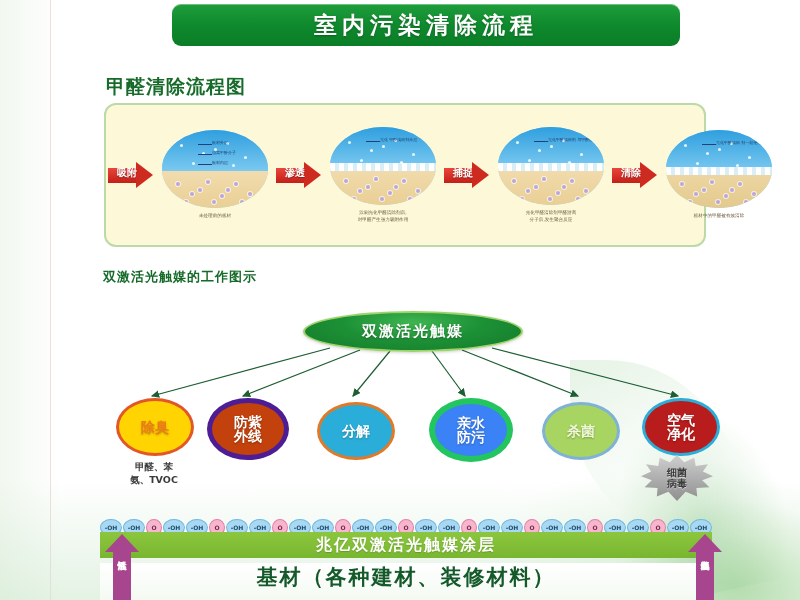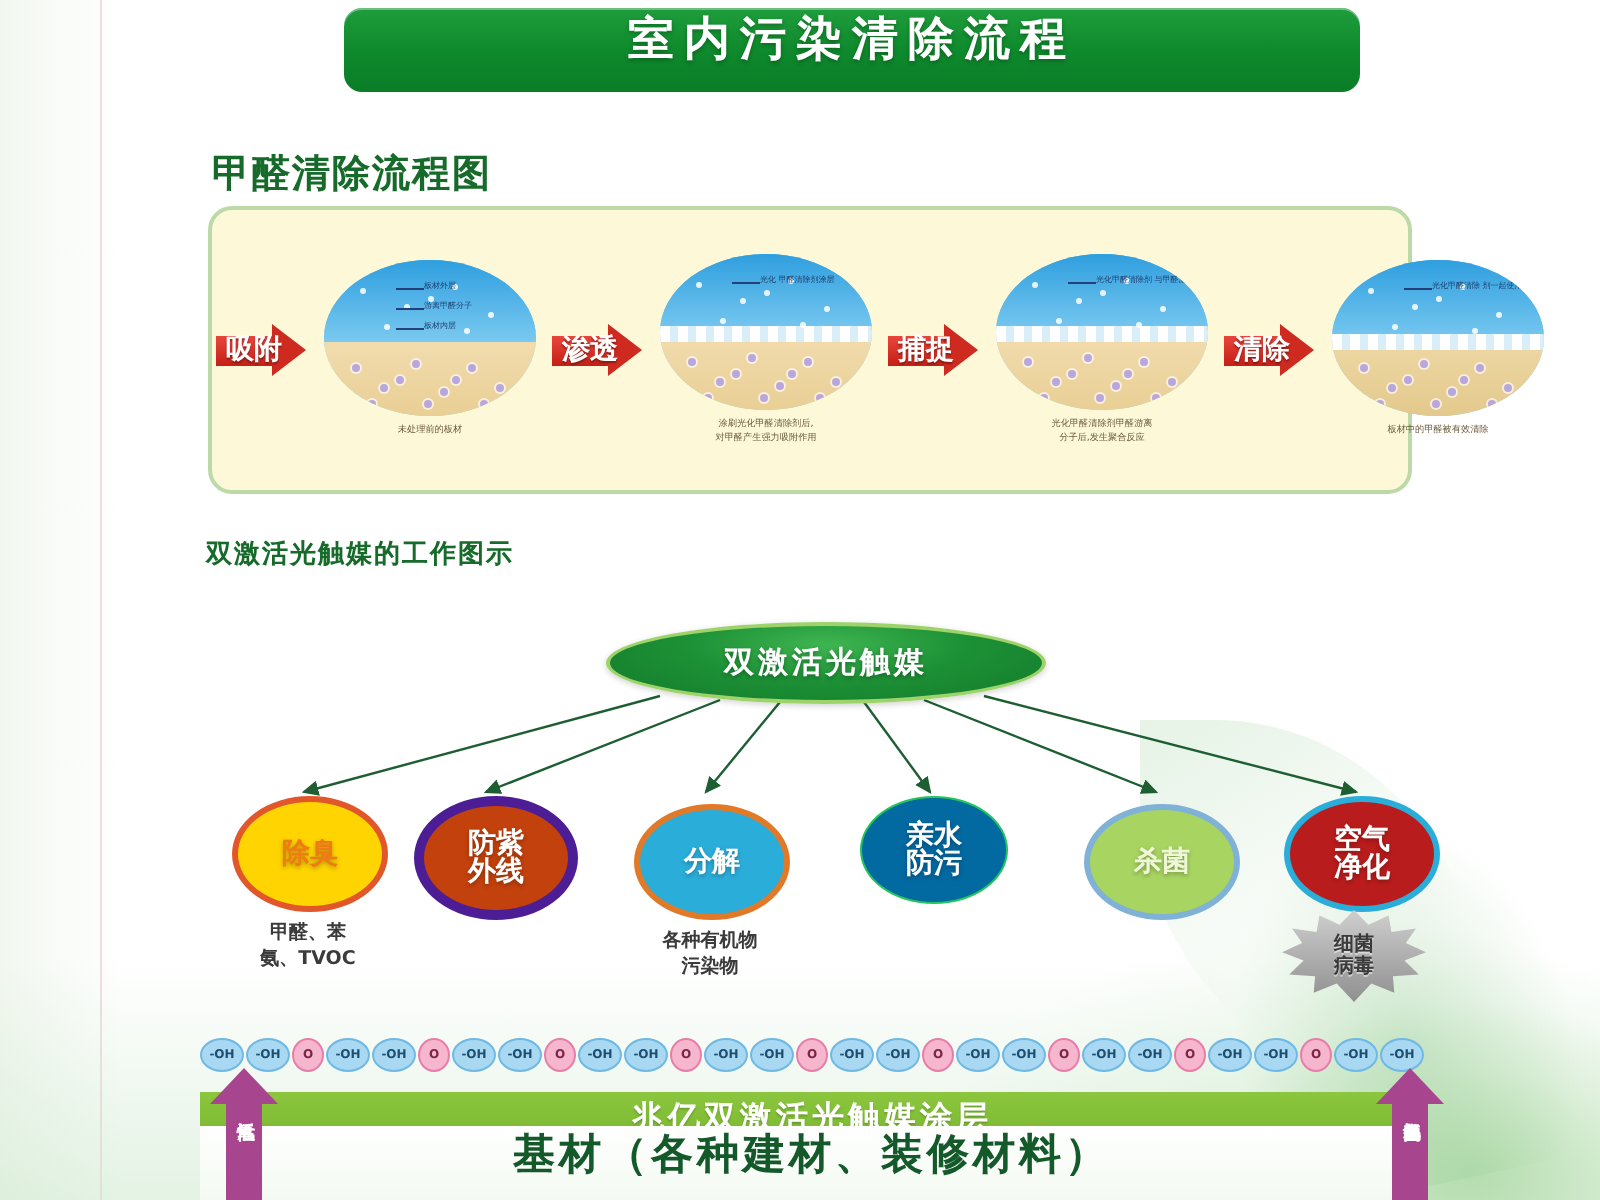--- a/index.html
+++ b/index.html
@@ -41,21 +41,21 @@
     pointer-events:none;
   }
   .rule-left{position:absolute;left:50px;top:0;width:1px;height:600px;background:#f0dcdc;}
 
   
   .title-banner{
     position:absolute;left:172px;top:4px;width:508px;height:42px;
     border-radius:9px;
     background:linear-gradient(to bottom,#1f9e3c 0%,#0f8a2d 48%,#0a7d27 100%);
     box-shadow:inset 0 1px 0 rgba(255,255,255,.35);
-    display:flex;align-items:flex-start;justify-content:center;
+    display:flex;align-items:center;justify-content:center;
   }
   .title-text{
     color:#ffffff;font-size:23px;font-weight:bold;letter-spacing:5px;
     text-shadow:0 1px 2px rgba(0,0,0,.28);
   }
 
   
   .sec-head{
     position:absolute;font-size:19px;font-weight:bold;color:#176b2a;
     letter-spacing:1px;text-shadow:0 1px 0 rgba(255,255,255,.7);
@@ -77,21 +77,21 @@
     position:absolute;left:0;top:6px;width:30px;height:15px;
     background:linear-gradient(to bottom,#e8463c,#c51f16);
   }
   .flow-arrow .head{
     position:absolute;left:28px;top:0;width:0;height:0;
     border-top:13px solid transparent;border-bottom:13px solid transparent;
     border-left:17px solid #cf2a20;
   }
   .flow-arrow .lbl{
     position:absolute;left:2px;top:4px;width:34px;text-align:center;
-    color:#fff;font-size:14px;font-weight:bold;letter-spacing:0;
+    color:#fff;font-size:10px;font-weight:bold;letter-spacing:0;
     text-shadow:0 1px 1px rgba(0,0,0,.35);
   }
 
   .stage{position:relative;width:118px;flex:0 0 auto;text-align:center;}
   .stage .disc{
     position:relative;width:106px;height:78px;margin:0 auto;
     border-radius:50%;overflow:hidden;
     background:linear-gradient(to bottom,#4fb3e8 0%,#69c2ee 40%,#8ed3f3 52%,#8ed3f3 52%);
   }
   .stage .disc .sky{position:absolute;left:0;top:0;width:100%;height:52%;
@@ -155,21 +155,21 @@
   }
   .mol{
     flex:0 0 auto;height:15px;border-radius:50%;
     display:flex;align-items:center;justify-content:center;
     font-size:6px;font-weight:bold;margin-right:1px;
   }
   .mol.oh{width:20px;background:#a9d8f2;border:1px solid #6fb9e4;color:#1f4f70;}
   .mol.o{width:14px;background:#f6b6cd;border:1px solid #e87da9;color:#7a2647;}
 
   .green-band{
-    position:absolute;left:100px;top:546px;width:612px;height:26px;
+    position:absolute;left:100px;top:532px;width:612px;height:26px;
     background:linear-gradient(to bottom,#8cc63f,#79b62f);
     display:flex;align-items:center;justify-content:center;
   }
   .green-band span{color:#ffffff;font-size:16px;font-weight:bold;letter-spacing:2px;
     text-shadow:0 1px 1px rgba(0,0,0,.18);}
 
   .substrate{
     position:absolute;left:100px;top:563px;width:612px;height:37px;
     background:linear-gradient(to bottom,#ffffff,#f4faf2);
     display:flex;justify-content:center;
@@ -387,25 +387,23 @@
         <div class="sub">甲醛、苯
 氨、TVOC</div>
       </div>
       <div class="node" style="left: 207px; top: 398px;">
         <div class="bub" style="background:#c2410c;border:5px solid #4c1d95;color:#ffffff"><span>防紫
 外线</span></div>
         <div class="sub"></div>
       </div>
       <div class="node" style="left: 317px; top: 402px;">
         <div class="bub" style="background:#2badd9;border:3px solid #e07a28;color:#ffffff"><span>分解</span></div>
-        <div class="sub">各种有机物
-污染物</div>
       </div>
       <div class="node" style="left: 429px; top: 398px;">
-        <div class="bub" style="background:#0369a1;border:1px solid #22c55e;color:#ffffff"><span>亲水
+        <div class="bub" style="background:#3b82f6;border:6px solid #22c55e;color:#ffffff"><span>亲水
 防污</span></div>
         <div class="sub"></div>
       </div>
       <div class="node" style="left: 542px; top: 402px;">
         <div class="bub" style="background:#a8d461;border:3px solid #7fb2d6;color:#eef7d6"><span>杀菌</span></div>
         <div class="sub"></div>
       </div>
       <div class="node" style="left: 642px; top: 398px;">
         <div class="bub" style="background:#b91c1c;border:3px solid #2badd9;color:#ffffff"><span>空气
 净化</span></div>

